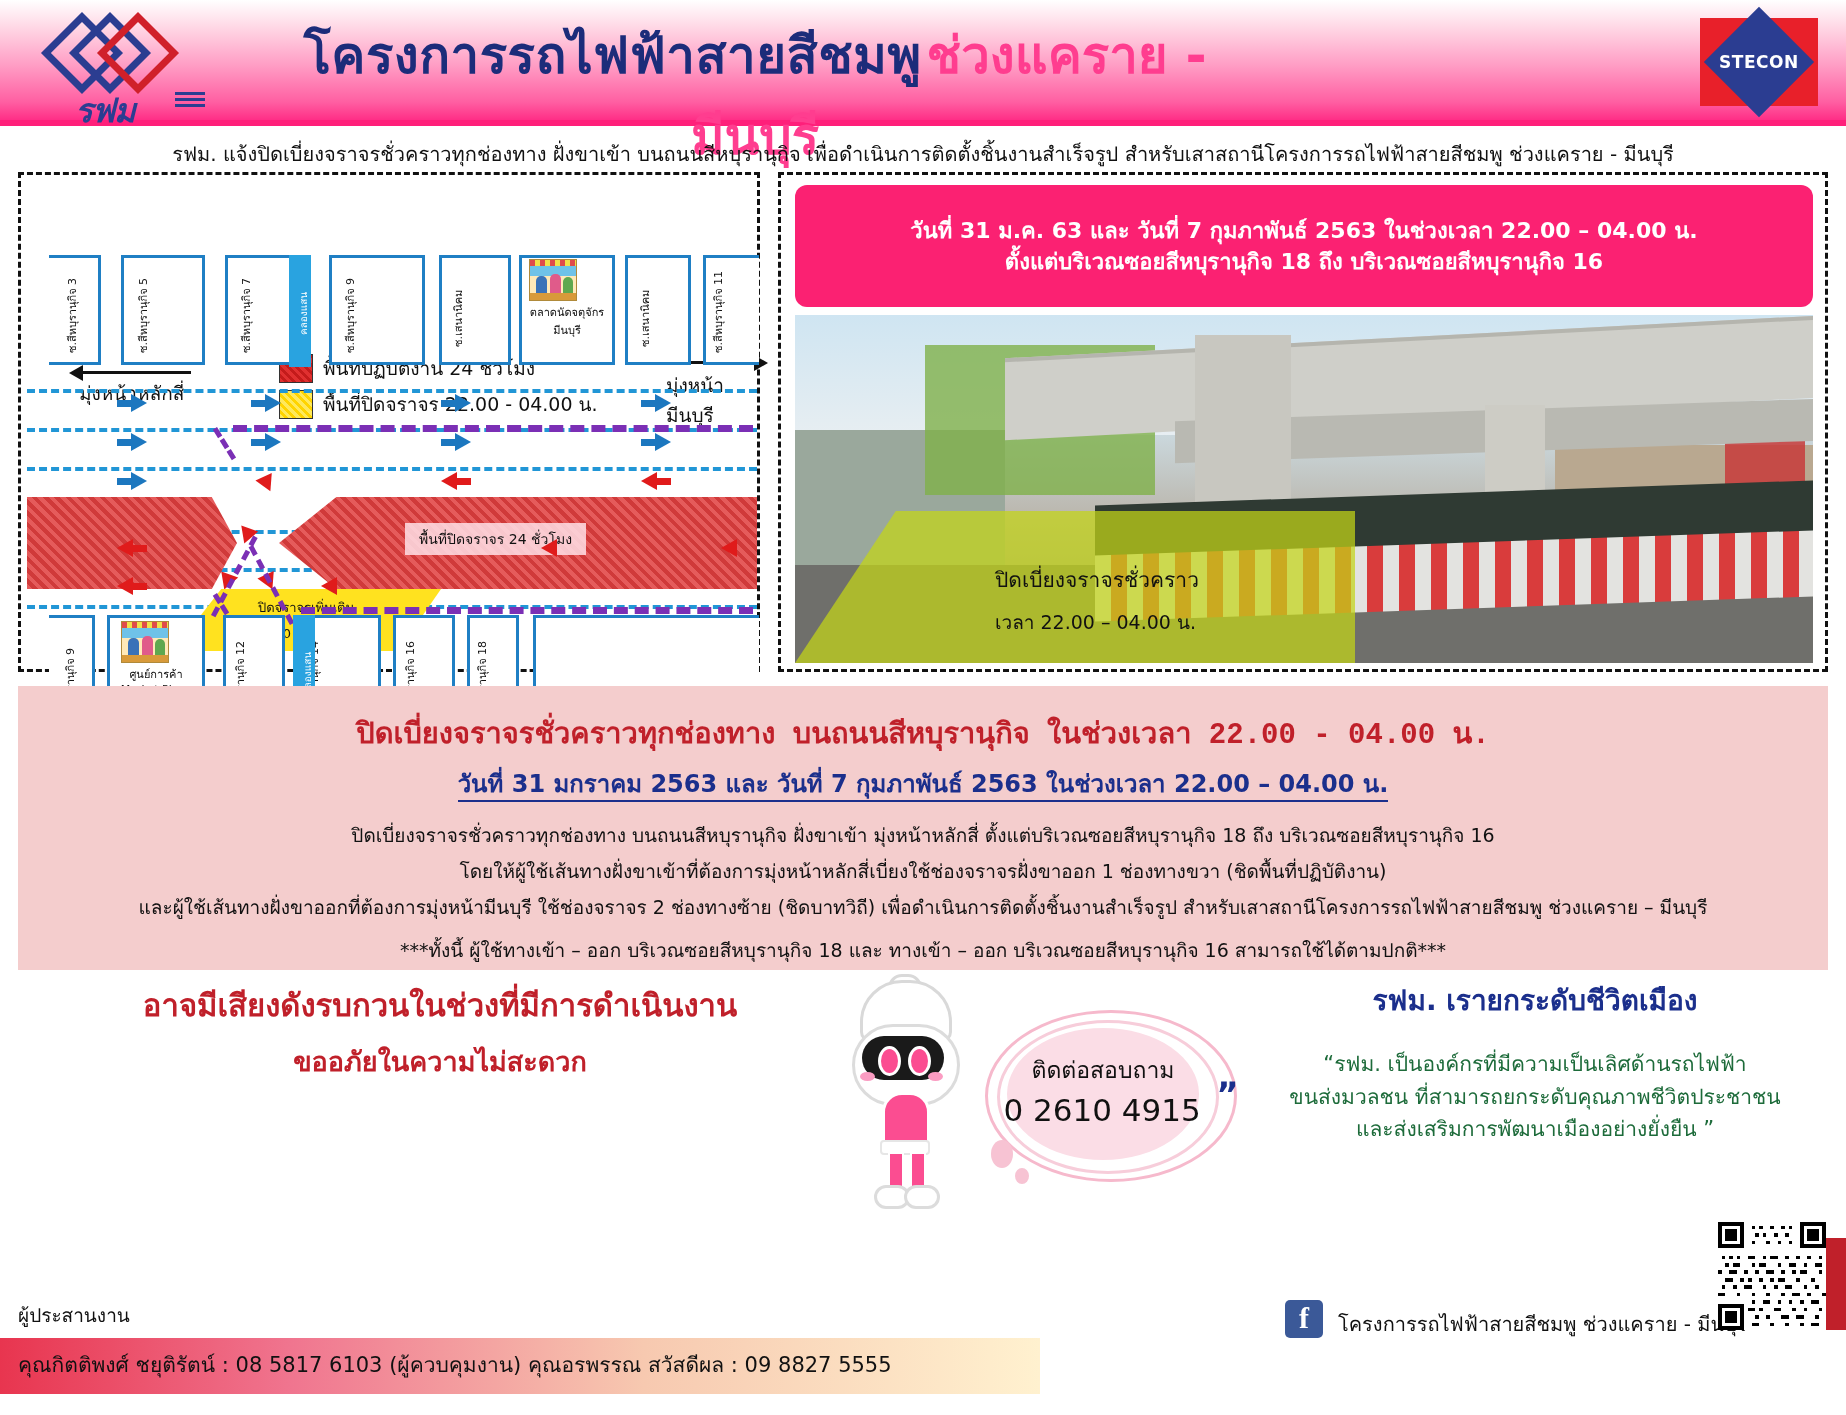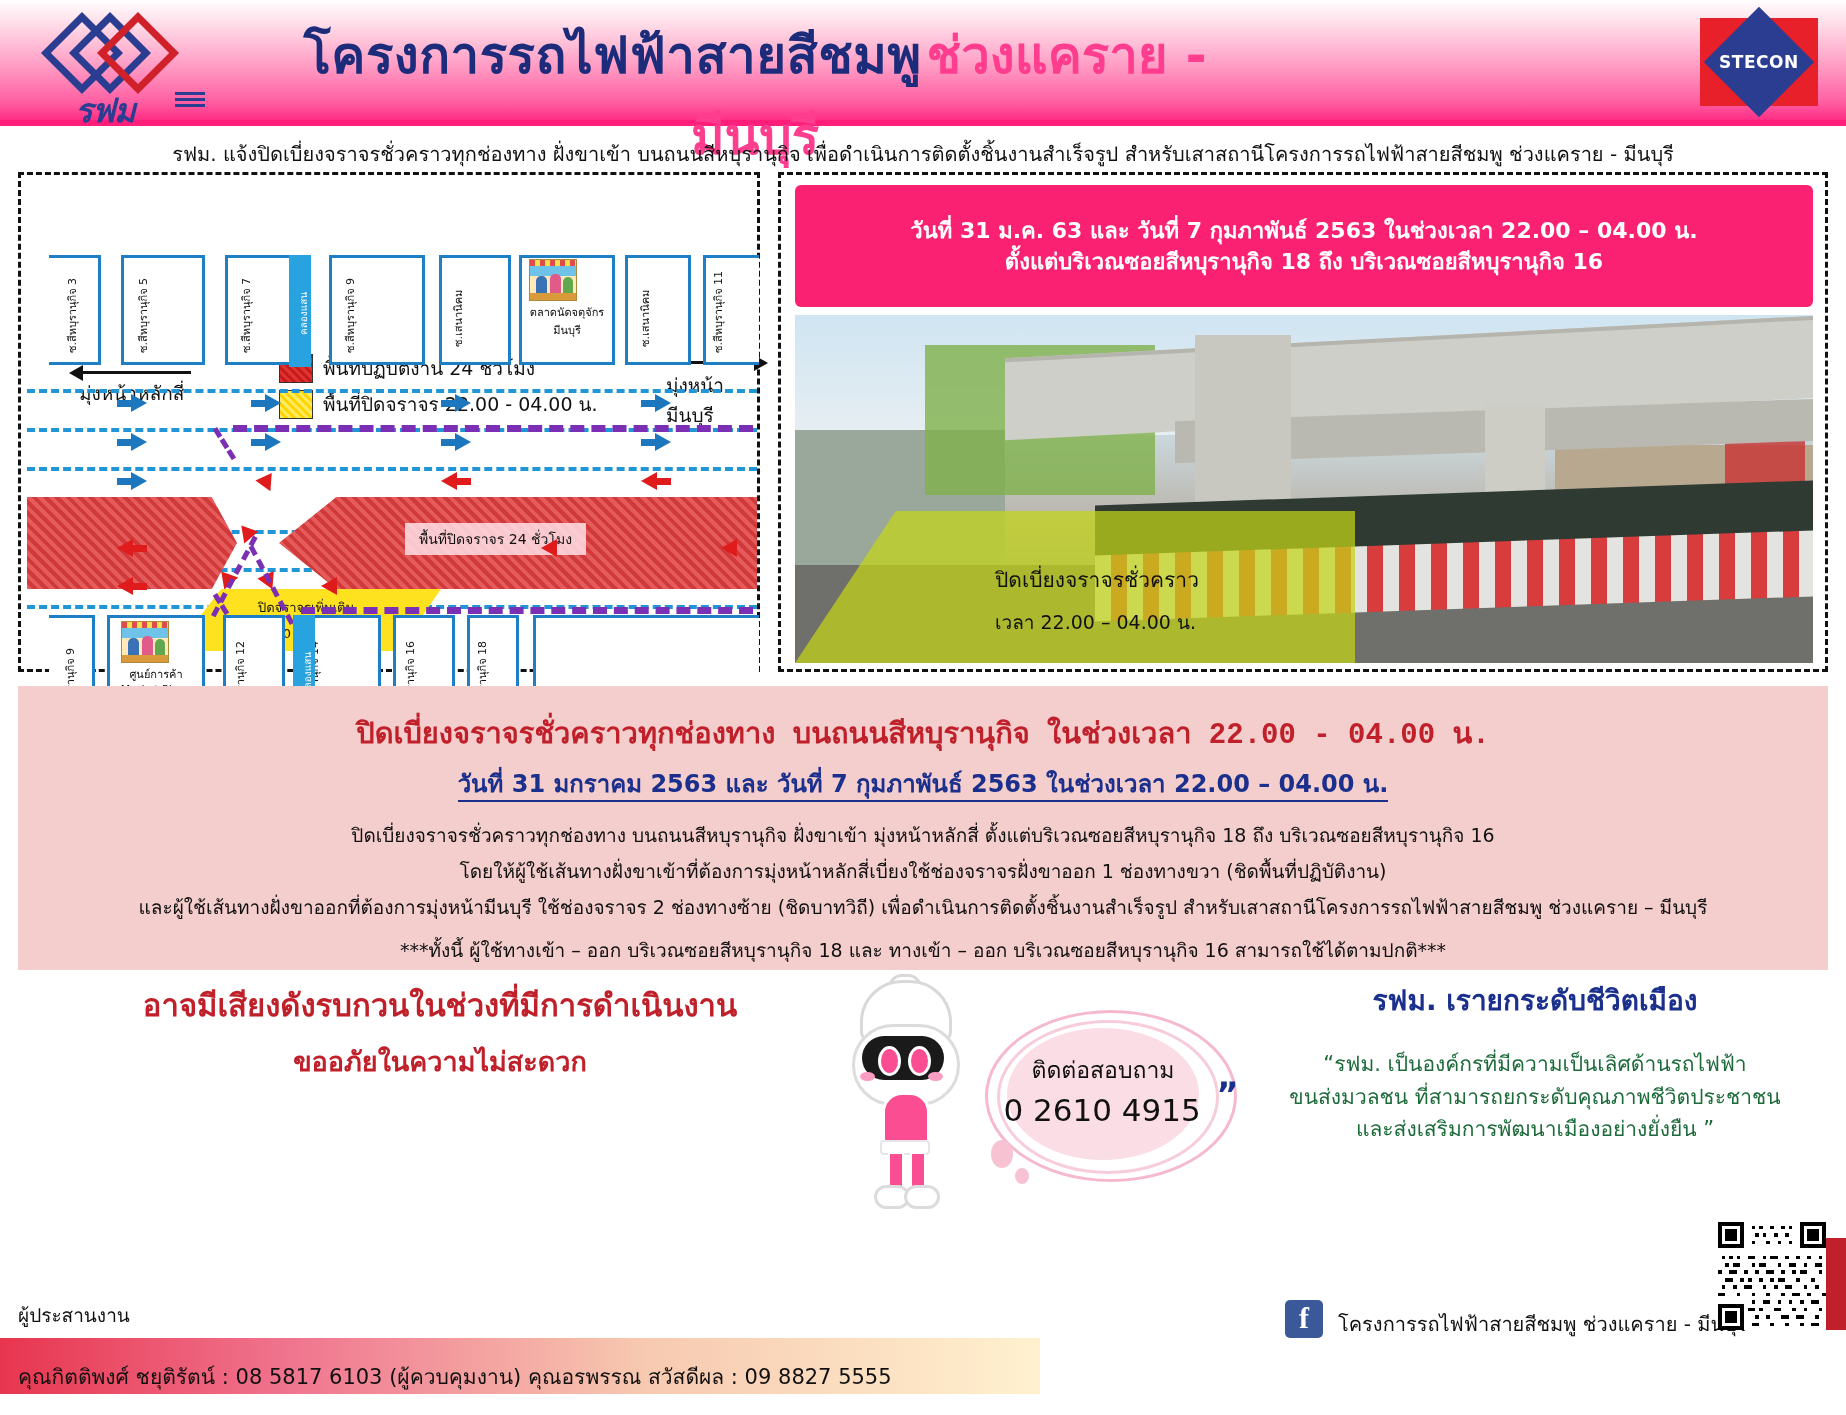--- a/index.html
+++ b/index.html
@@ -84,21 +84,21 @@
   .ar-stem-red{position:absolute;background:#e01b1b;height:7px;}
 
   .redzone{position:absolute;background:repeating-linear-gradient(45deg,#e55b5b 0 4px,#d03a3a 4px 8px);}
   .yellowzone{position:absolute;background:#ffe21f;}
   .zone-cap{position:absolute;background:rgba(255,224,231,.85);font-size:14px;color:#111;padding:5px 14px;white-space:nowrap;}
   .ycap{position:absolute;font-size:13px;color:#111;white-space:nowrap;text-align:center;}
 
   
   .photopanel{position:absolute;left:778px;top:172px;width:1050px;height:500px;
     border:3px dashed #111;box-sizing:border-box;background:#fff;}
-  .pinkbanner{position:absolute;left:14px;top:10px;width:1018px;height:122px;background:#fb2172;border-radius:6px;
+  .pinkbanner{position:absolute;left:14px;top:10px;width:1018px;height:122px;background:#fb2172;border-radius:12px;
     display:flex;flex-direction:column;align-items:center;justify-content:center;gap:4px;}
   .pb-line{color:#fff;font-size:22px;font-weight:bold;text-align:center;line-height:1.25;}
   .photo{position:absolute;left:14px;top:140px;width:1018px;height:348px;overflow:hidden;
     background:linear-gradient(180deg,#bcd9e8 0%,#cfe1ea 28%,#b9b3a8 60%,#8d8d86 100%);}
   .ph-sky{position:absolute;left:0;top:0;width:1018px;height:120px;background:linear-gradient(180deg,#cfe5f2,#e7eef2);}
   .ph-girder{position:absolute;left:210px;top:22px;width:810px;height:78px;background:#cfcfc9;transform:skewY(-3deg);border-top:4px solid #b5b5ae;}
   .ph-girder2{position:absolute;left:380px;top:95px;width:640px;height:42px;background:#b9b9b2;transform:skewY(-2deg);}
   .ph-pier{position:absolute;left:400px;top:20px;width:96px;height:330px;background:#c8c7c0;}
   .ph-pier2{position:absolute;left:690px;top:90px;width:60px;height:200px;background:#cdccc5;}
   .ph-scaffold{position:absolute;left:130px;top:30px;width:230px;height:150px;background:#7fb04a;opacity:.8;}
@@ -125,21 +125,21 @@
   .pb-p.p3{top:206px;}
   .pb-p.p4{top:249px;}
 
   
   .footer{position:absolute;left:0;top:970px;width:1846px;height:445px;background:#fff;}
   .f-h1{position:absolute;left:60px;top:10px;width:760px;text-align:center;font-size:31px;font-weight:bold;color:#c0202a;}
   .f-h2{position:absolute;left:60px;top:70px;width:760px;text-align:center;font-size:27px;font-weight:bold;color:#c0202a;}
   .f-coord{position:absolute;left:18px;top:330px;font-size:19px;color:#111;}
   .f-bar{position:absolute;left:0;top:368px;width:1040px;height:56px;
     background:linear-gradient(90deg,#e8354f 0%,#f0758f 28%,#f7c9b0 62%,#fff1cf 100%);}
-  .f-bar-txt{position:absolute;left:18px;top:390px;font-size:21px;color:#111;}
+  .f-bar-txt{position:absolute;left:18px;top:378px;font-size:21px;color:#111;}
 
   
   .mascot{position:absolute;left:830px;top:10px;width:150px;height:230px;}
   .m-helmet{position:absolute;left:30px;top:0;width:86px;height:56px;background:#fff;border:3px solid #d9d9d9;border-radius:42px 42px 10px 10px;}
   .m-crest{position:absolute;left:58px;top:-6px;width:28px;height:36px;background:#fff;border:3px solid #d9d9d9;border-radius:14px;}
   .m-head{position:absolute;left:22px;top:44px;width:102px;height:76px;background:#fff;border:3px solid #dcdcdc;border-radius:50px;}
   .m-visor{position:absolute;left:32px;top:56px;width:82px;height:44px;background:#1a1a1a;border-radius:26px;}
   .m-eye{position:absolute;top:66px;width:17px;height:24px;background:#fb4d91;border-radius:50%;border:3px solid #fff;}
   .m-eye.l{left:48px;}.m-eye.r{left:78px;}
   .m-cheek{position:absolute;top:92px;width:15px;height:9px;background:#fb9cc2;border-radius:50%;}

